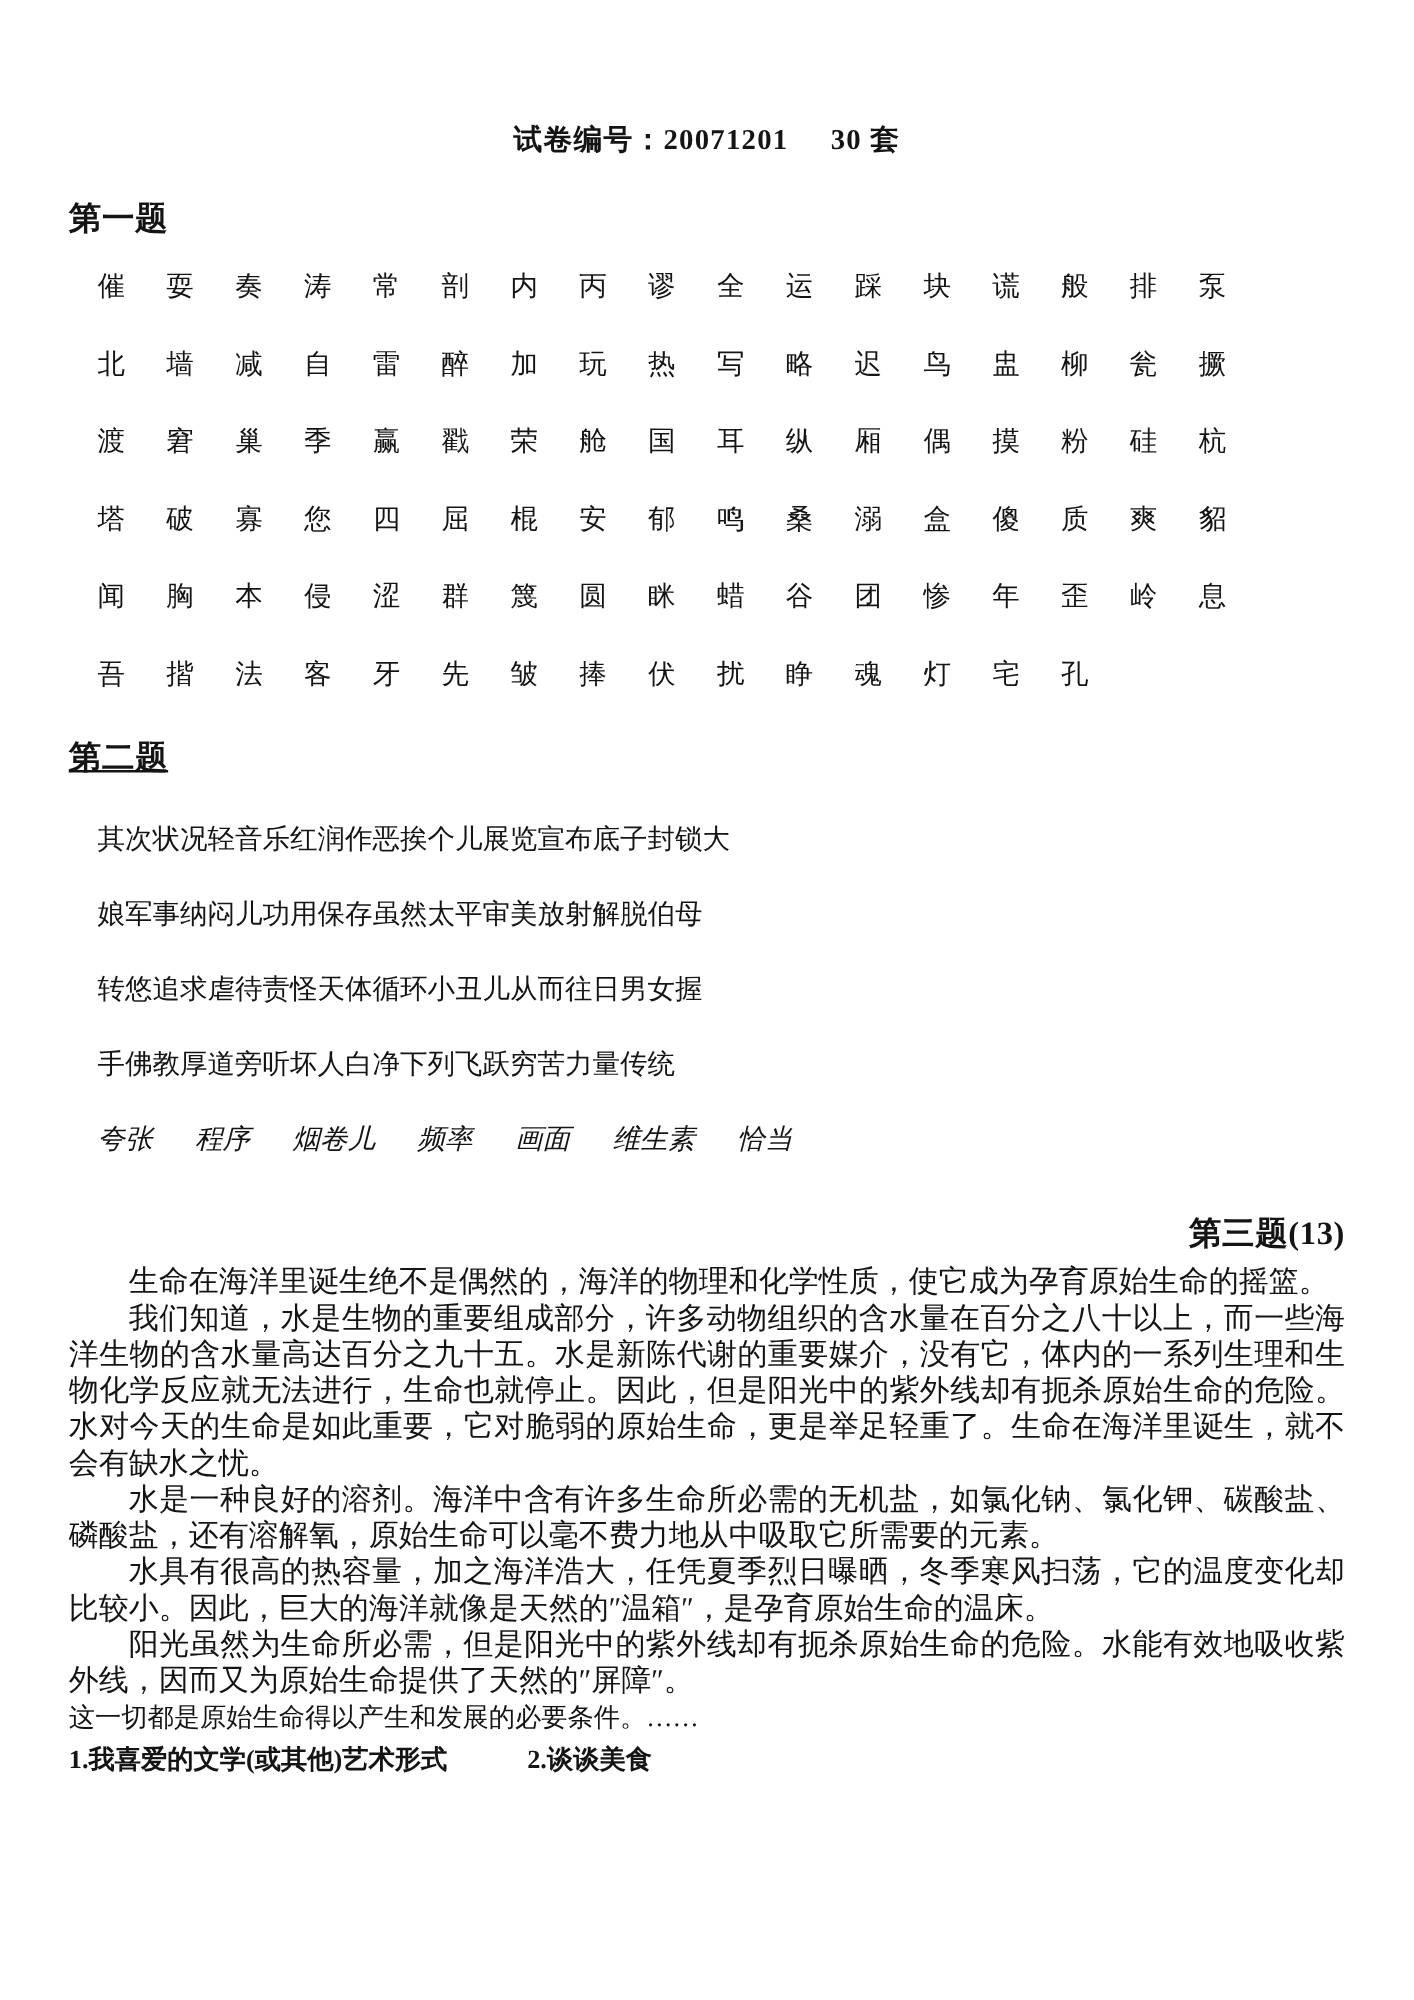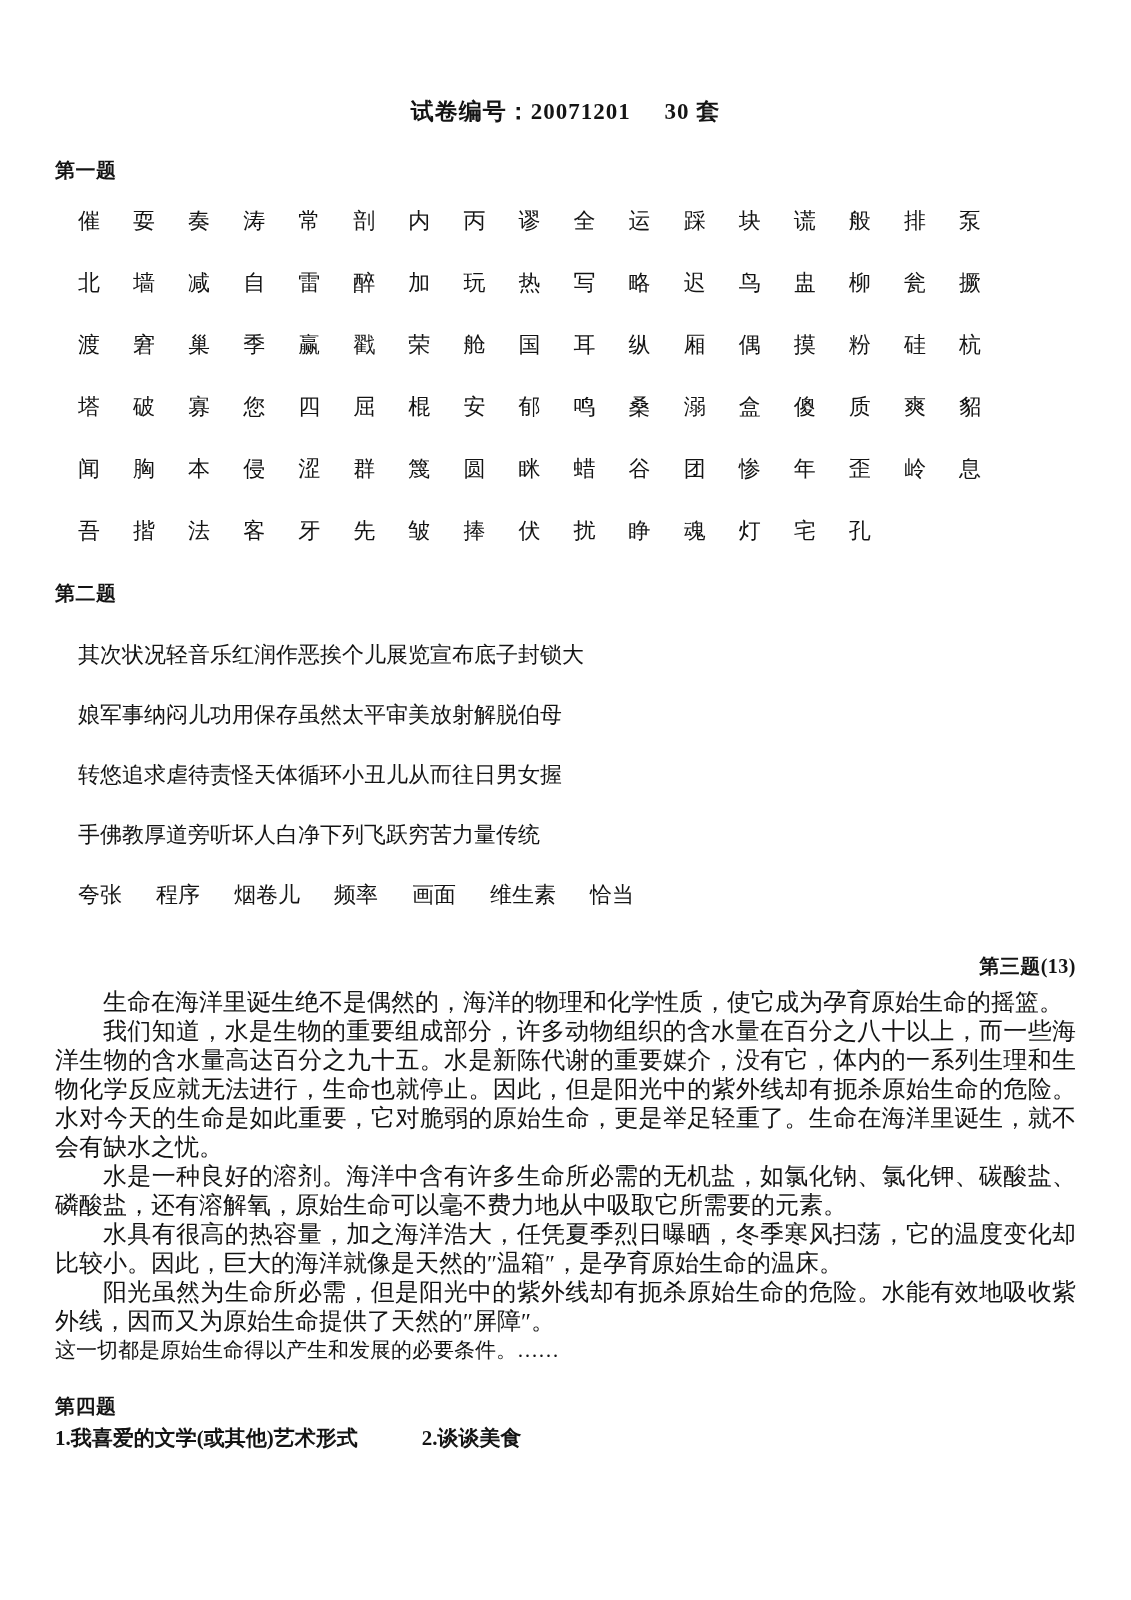--- a/index.html
+++ b/index.html
@@ -16,26 +16,26 @@
   }
   .title {
     text-align: center;
     font-weight: 700;
     font-size: 23px;
     white-space: pre;
     letter-spacing: 1px;
   }
   .section-heading {
     font-weight: 700;
-    font-size: 20px;
+    font-size: 26px;
     margin: 0;
     letter-spacing: 0.5px;
   }
   .heading-1 { margin-top: 30px; }
-  .heading-2 { margin-top: 38px; }
+  .heading-2 { margin-top: 38px; text-decoration: underline; }
   .heading-3 { margin-top: 46px; text-align: right; }
   .heading-4 { margin-top: 28px; }
 
   
   .char-grid {
     display: grid;
     grid-template-columns: repeat(17, 1fr);
     row-gap: 39px;
     margin: 25px 62px 0 23px;
     font-size: 22px;
@@ -47,20 +47,21 @@
   .word-row {
     display: flex;
     justify-content: flex-start;
     font-size: 22px;
     line-height: 24px;
     margin-top: 36px;
   }
   .word-row.last {
     justify-content: flex-start;
     gap: 34px;
+    font-style: italic;
   }
   .word { white-space: nowrap; }
 
   
   .passage { margin-top: 8px; }
   .para {
     margin: 0;
     text-indent: 2em;
     font-size: 24px;
     line-height: 29px;
@@ -267,20 +268,19 @@
   <div class="passage">
       <p class="para">生命在海洋里诞生绝不是偶然的，海洋的物理和化学性质，使它成为孕育原始生命的摇篮。</p>
       <p class="para">我们知道，水是生物的重要组成部分，许多动物组织的含水量在百分之八十以上，而一些海洋生物的含水量高达百分之九十五。水是新陈代谢的重要媒介，没有它，体内的一系列生理和生物化学反应就无法进行，生命也就停止。因此，但是阳光中的紫外线却有扼杀原始生命的危险。水对今天的生命是如此重要，它对脆弱的原始生命，更是举足轻重了。生命在海洋里诞生，就不会有缺水之忧。</p>
       <p class="para">水是一种良好的溶剂。海洋中含有许多生命所必需的无机盐，如氯化钠、氯化钾、碳酸盐、磷酸盐，还有溶解氧，原始生命可以毫不费力地从中吸取它所需要的元素。</p>
       <p class="para">水具有很高的热容量，加之海洋浩大，任凭夏季烈日曝晒，冬季寒风扫荡，它的温度变化却比较小。因此，巨大的海洋就像是天然的″温箱″，是孕育原始生命的温床。</p>
       <p class="para">阳光虽然为生命所必需，但是阳光中的紫外线却有扼杀原始生命的危险。水能有效地吸收紫外线，因而又为原始生命提供了天然的″屏障″。</p>
     </div>
 
   <p class="closing-line">这一切都是原始生命得以产生和发展的必要条件。……</p>
 
-  <h2 class="section-heading heading-4">第四题</h2>
 
   <div class="topics">
     <span class="topic">1.我喜爱的文学(或其他)艺术形式</span>
     <span class="topic">2.谈谈美食</span>
   </div>
 
 </div>
 
 </body></html>

